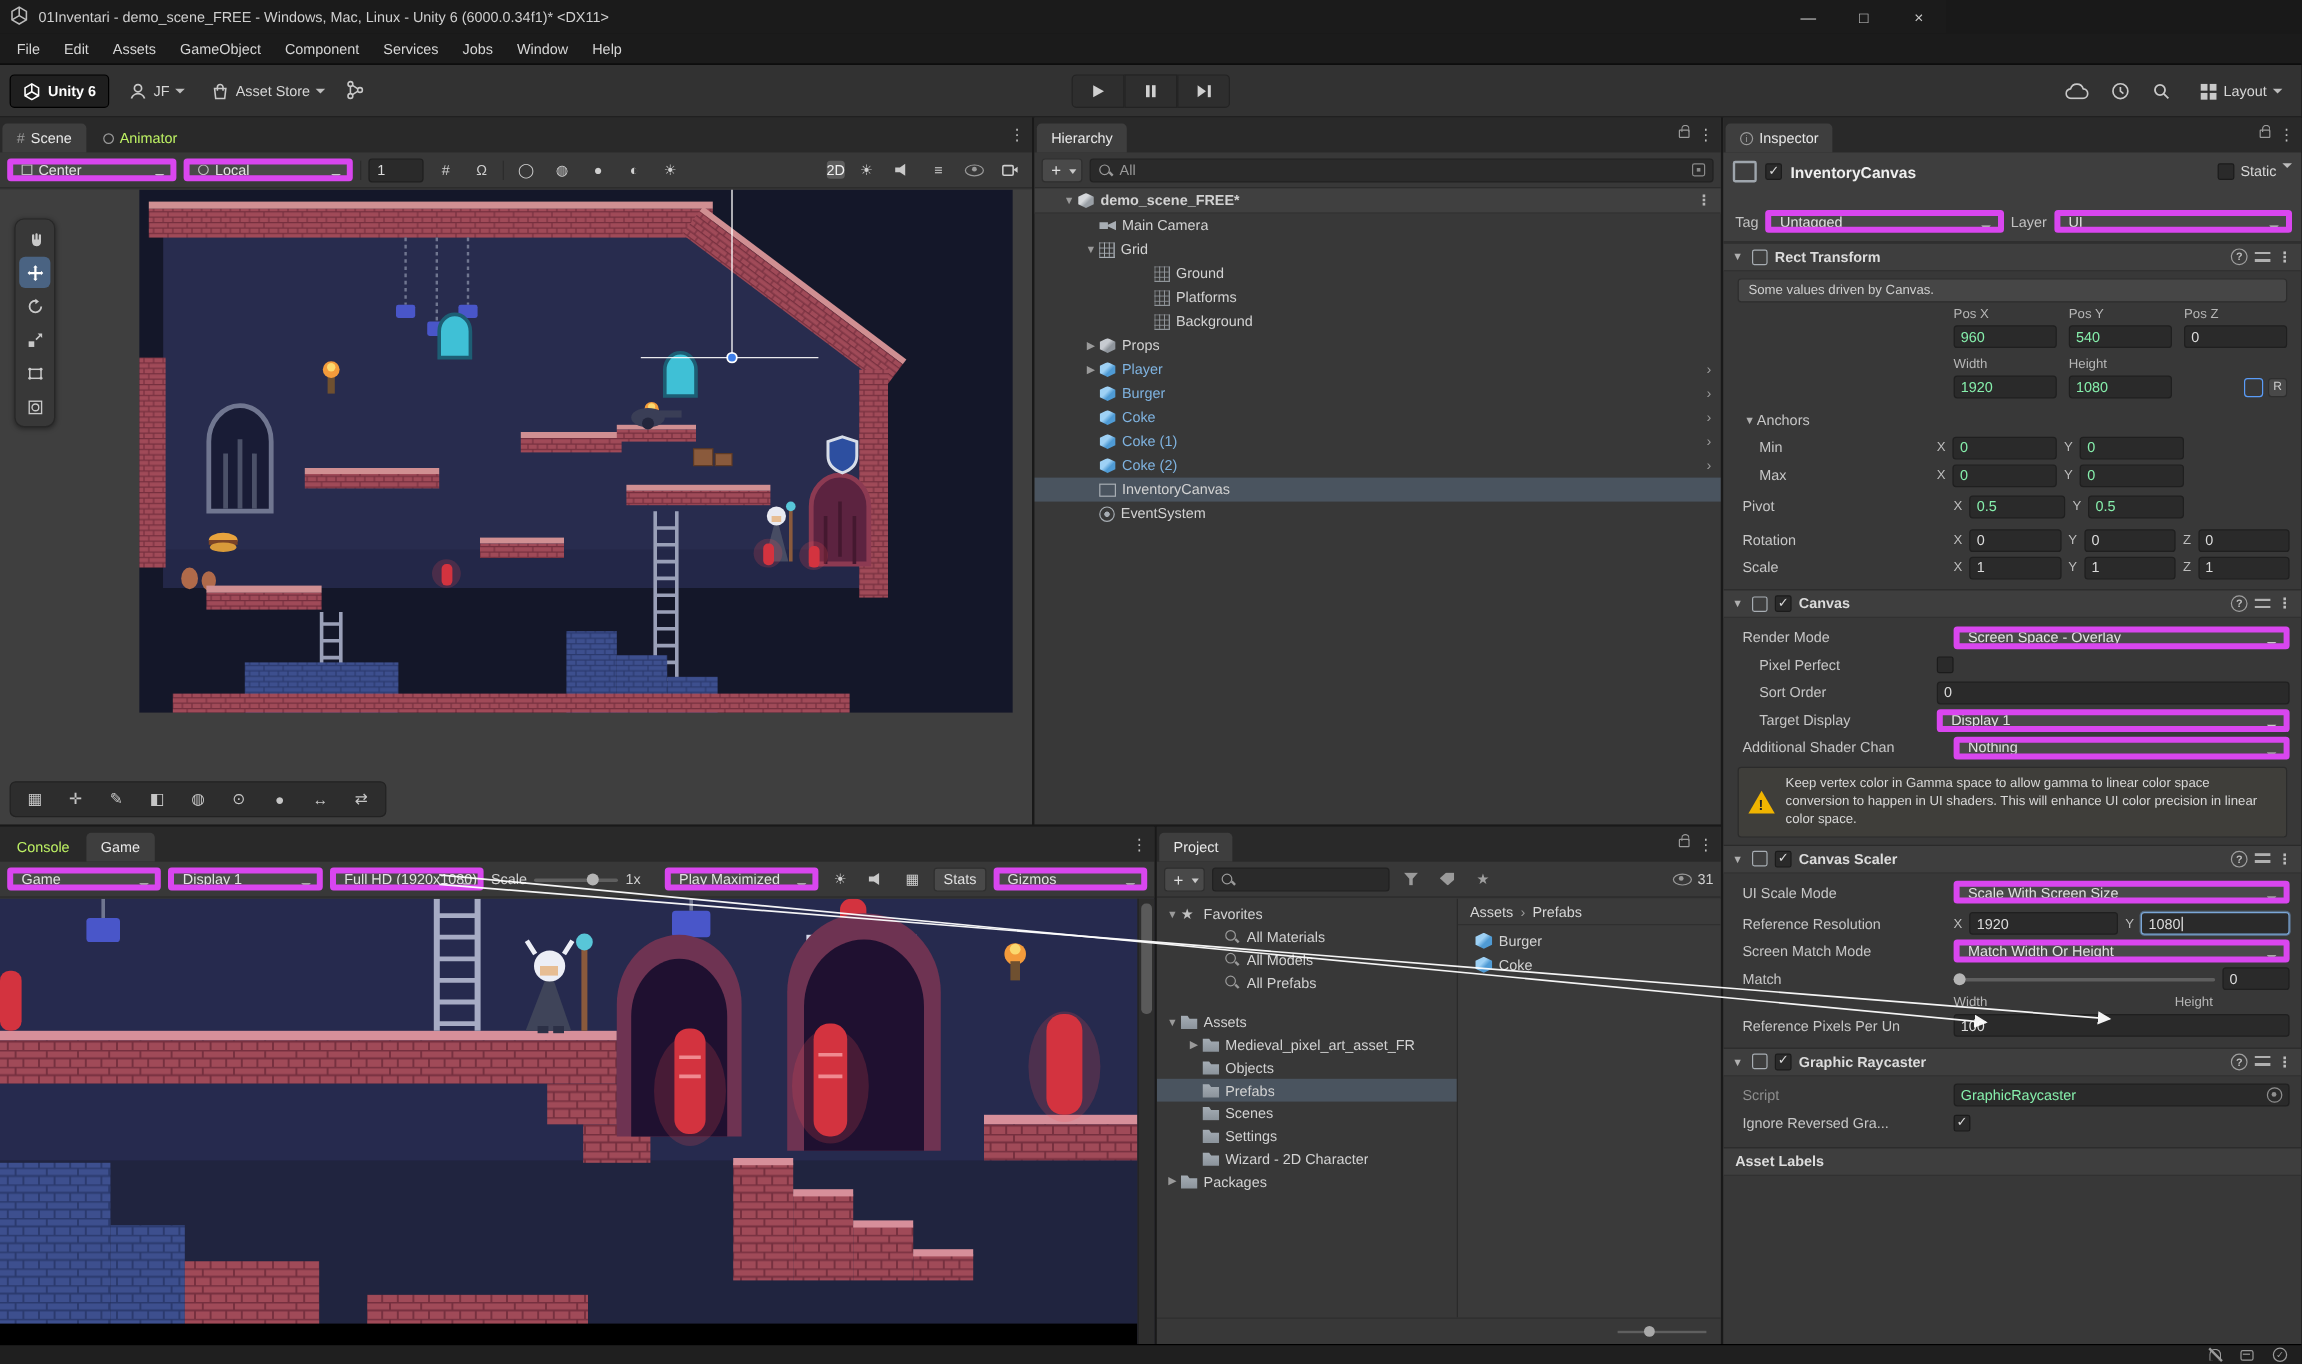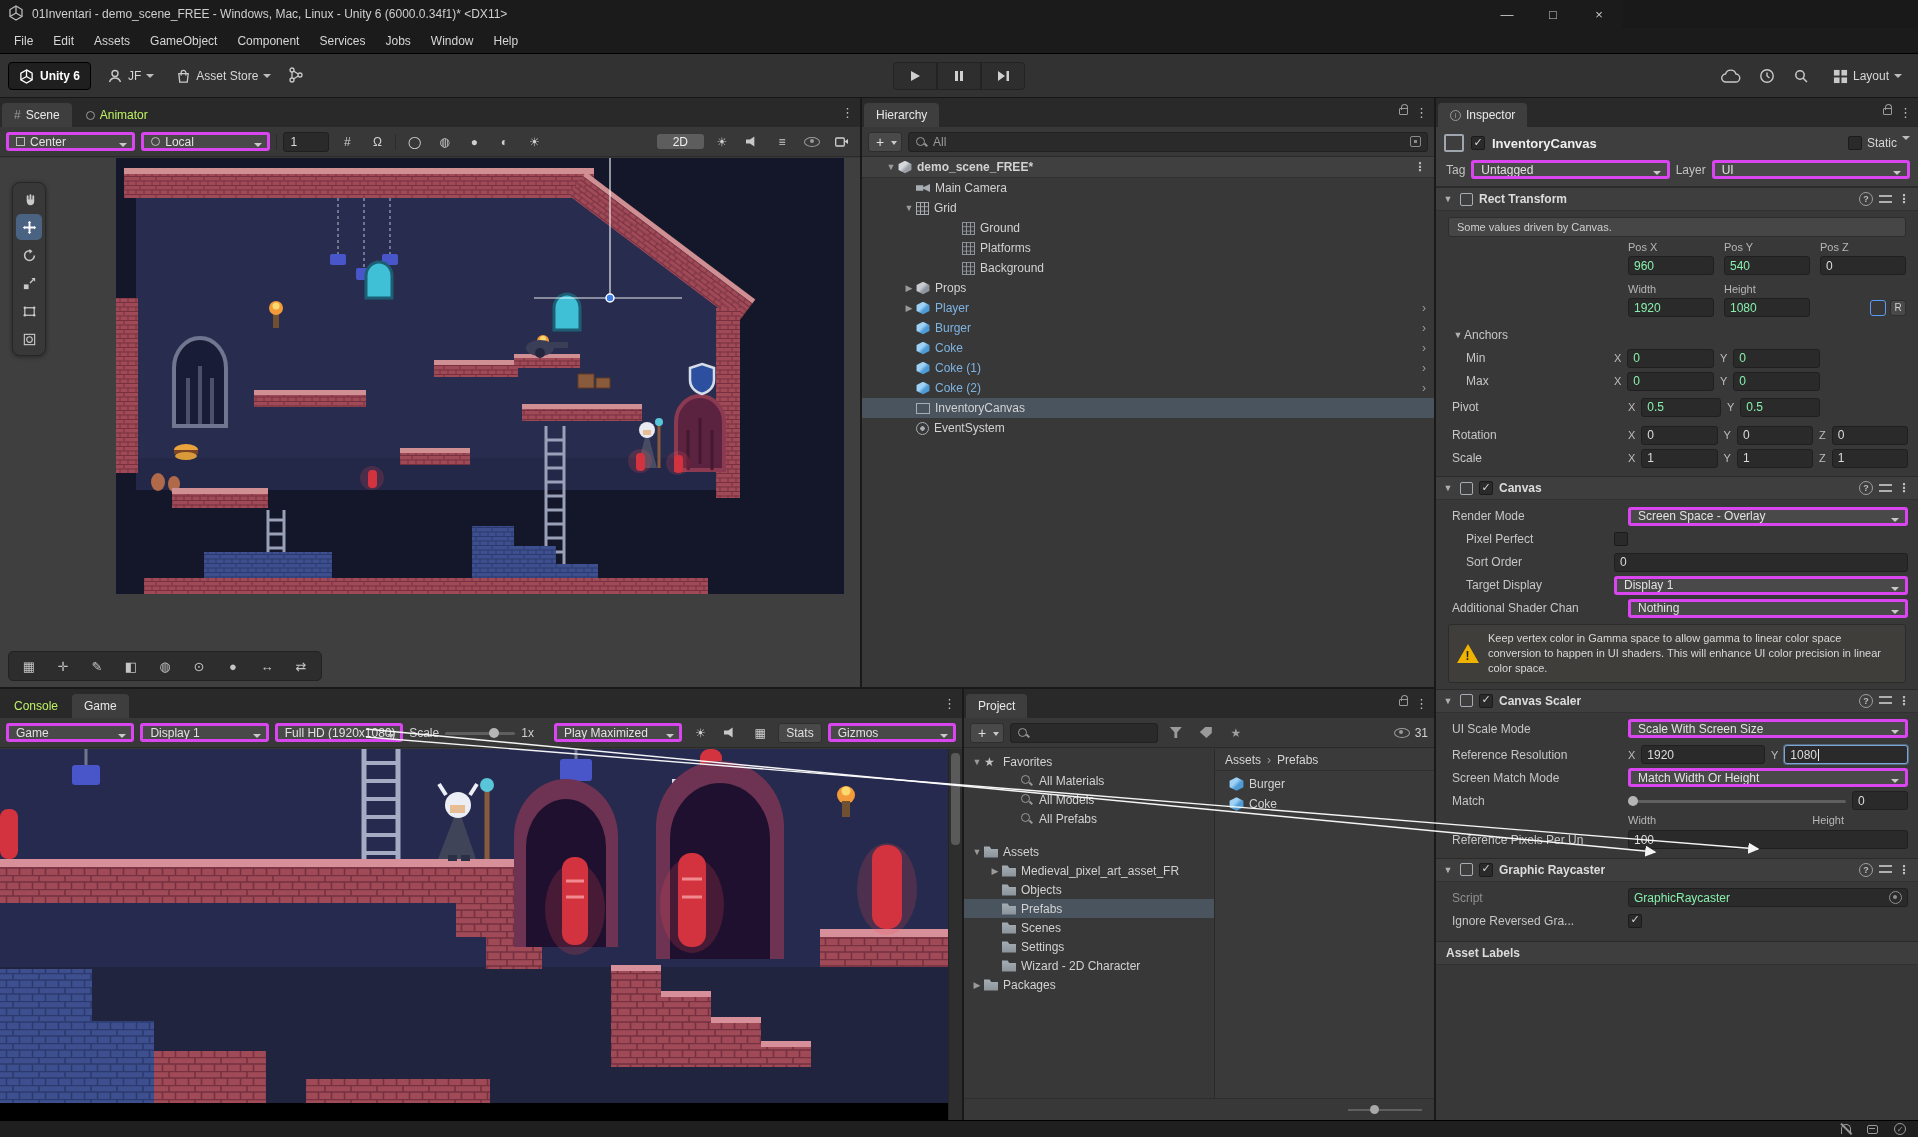--- a/index.html
+++ b/index.html
@@ -43,21 +43,21 @@
   
   #scene-panel { left:0; top:98px; width:860px; height:589px; }
   .scene-canvas { position:absolute; left:0; top:60px; right:0; bottom:0; background:#3f3f3f; }
   .scene-art { position:absolute; left:116px; top:0; width:728px; height:436px; }
   .tool-column { position:absolute; left:12px; top:24px; width:34px; background:#383838; border:1px solid #272727; border-radius:8px; padding:3px; display:flex; flex-direction:column; gap:2px; box-shadow:0 1px 4px rgba(0,0,0,.4); }
   .tool-btn { width:26px; height:26px; border-radius:5px; display:flex; align-items:center; justify-content:center; }
   .tool-btn.sel { background:#4a6382; }
   .tile-strip { position:absolute; left:8px; bottom:6px; height:30px; background:#2d2d2d; border:1px solid #222; border-radius:5px; display:flex; align-items:center; padding:0 4px; gap:2px; }
   .tile-btn { width:32px; height:24px; display:flex; align-items:center; justify-content:center; color:#c5c5c5; font-size:13px; border-radius:3px; }
   .nf-mini { background:#2a2a2a; border:1px solid #1f1f1f; border-radius:3px; height:20px; width:46px; display:flex; align-items:center; padding:0 6px; color:#dcdcdc; flex:none; }
-  .t2d.on { background:#5d5d5d; border-radius:3px; padding:0 16px; height:15px; display:flex; align-items:flex-end; color:#efefef; }
+  .t2d.on { background:#5d5d5d; border-radius:3px; padding:0 0; height:15px; display:flex; align-items:flex-end; color:#efefef; }
 
   
   #hierarchy-panel { left:862px; top:98px; width:572px; height:589px; }
   .plusbtn { width:34px; height:20px; background:#494949; border:1px solid #2e2e2e; border-radius:3px; position:relative; color:#e0e0e0; display:flex; align-items:center; padding-left:7px; flex:none; }
   .plusbtn::before { content:'+'; font-size:14px; }
   .plusbtn::after { content:''; position:absolute; right:4px; top:8px; border-left:3.5px solid transparent; border-right:3.5px solid transparent; border-top:4px solid #c9c9c9; }
   .sbox { flex:1; height:20px; background:#2a2a2a; border:1px solid #212121; border-radius:3px; display:flex; align-items:center; padding:0 6px; gap:6px; color:#9a9a9a; min-width:0; }
   .mag-ic { width:12px; height:12px; position:relative; flex:none; }
   .mag-ic::before { content:''; position:absolute; left:1px; top:1px; width:7px; height:7px; border:1.5px solid #9a9a9a; border-radius:50%; }
   .mag-ic::after { content:''; position:absolute; left:8.5px; top:8.5px; width:4px; height:1.5px; background:#9a9a9a; transform:rotate(45deg); }
@@ -92,23 +92,23 @@
   
   #inspector-panel { left:1436px; top:98px; width:482px; height:1022px; }
   .insp-body { position:absolute; top:29px; left:0; right:0; bottom:0; overflow:hidden; }
   .insp-head { background:#3e3e3e; border-bottom:1px solid #2c2c2c; padding:7px 8px 7px 8px; }
   .ihrow { display:flex; align-items:center; gap:7px; }
   .go-icon { width:20px; height:18px; border:2px solid #9fa6ad; border-radius:2px; position:relative; flex:none; }
   .cb { width:14px; height:14px; background:#2a2a2a; border:1px solid #1b1b1b; border-radius:2px; position:relative; flex:none; }
   .cb.checked::after { content:'✓'; position:absolute; left:1.5px; top:-1.5px; font-size:11px; color:#d8d8d8; }
   .go-name { font-weight:bold; font-size:13px; color:#eee; flex:1; }
   .static-grp { display:flex; gap:5px; color:#d6d6d6; }
-  .tagrow { display:flex; align-items:center; gap:6px; margin-top:8px; padding-left:2px; }
+  .tagrow { display:flex; align-items:center; gap:6px; margin-top:23px; padding-left:2px; }
   .tagrow .sm { color:#c2c2c2; flex:none; }
-  .dd { background:#494949; border:3px solid #d946ef; border-radius:3px; height:19px; display:flex; align-items:center; padding:0 20px 0 7px; position:relative; color:#e2e2e2; flex:1; min-width:0; white-space:nowrap; overflow:hidden; }
+  .dd { background:#494949; border:5px solid #d946ef; border-radius:3px; height:19px; display:flex; align-items:center; padding:0 20px 0 7px; position:relative; color:#e2e2e2; flex:1; min-width:0; white-space:nowrap; overflow:hidden; }
   .dd::after { content:''; position:absolute; right:6px; top:8px; border-left:4px solid transparent; border-right:4px solid transparent; border-top:4px solid #c9c9c9; }
   .chead { height:24px; background:#3e3e3e; border-top:1px solid #2a2a2a; border-bottom:1px solid #313131; display:flex; align-items:center; gap:6px; padding:0 8px 0 6px; font-weight:bold; color:#dcdcdc; }
   .fold { font-size:9px; color:#b0b0b0; width:12px; text-align:center; flex:none; }
   .comp-ic { width:13px; height:13px; border:1.5px solid #a7adb3; border-radius:2px; flex:none; }
   .chead .title { flex:1; }
   .hic-q { width:14px; height:14px; border:1.3px solid #9f9f9f; border-radius:50%; color:#bdbdbd; font-size:9px; font-weight:bold; display:flex; align-items:center; justify-content:center; flex:none; }
   .hic-preset { width:13px; height:9px; background:linear-gradient(#b0b0b0 2px,transparent 2px,transparent 6px,#b0b0b0 6px,#b0b0b0 8px,transparent 8px); flex:none; }
   .hic-dots { color:#bdbdbd; font-size:12px; flex:none; }
   .irow { display:flex; align-items:center; height:20px; margin:3px 10px 3px 16px; }
   .ilabel { width:176px; flex:none; color:#c6c6c6; overflow:hidden; white-space:nowrap; }

